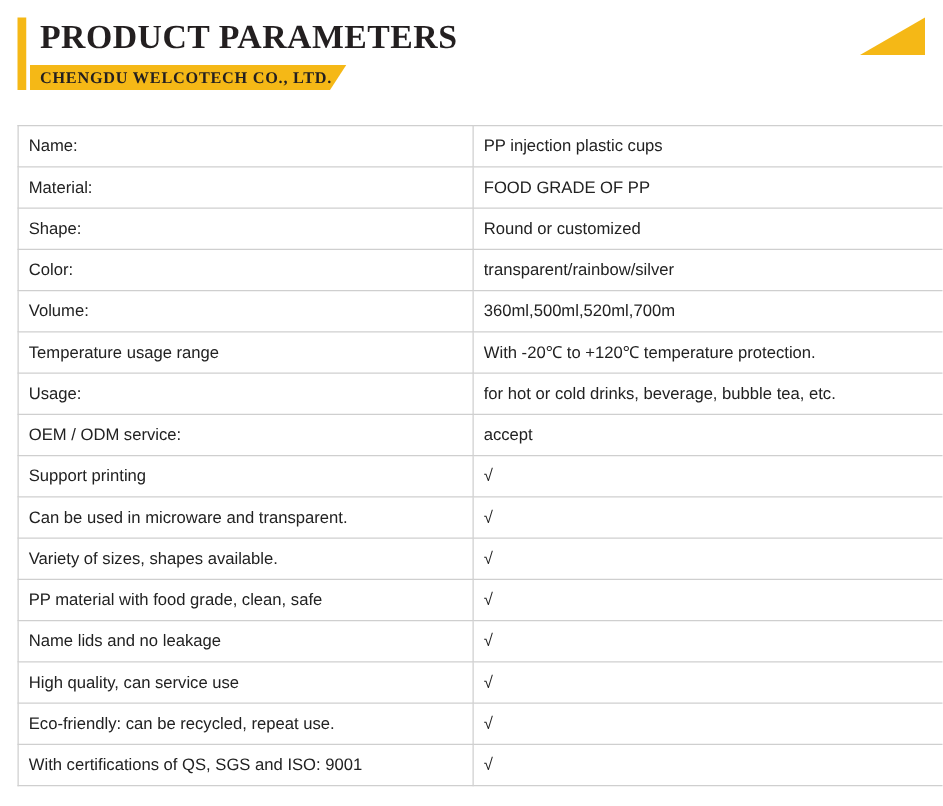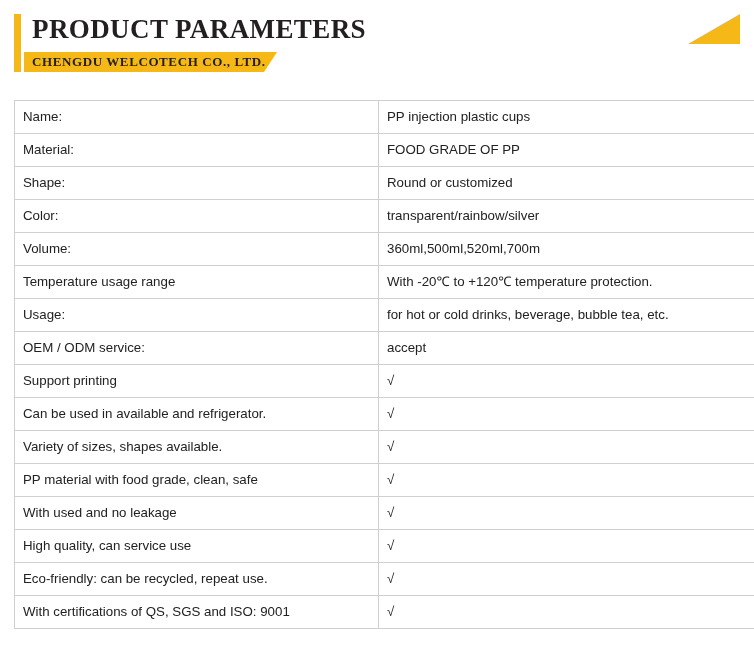--- a/index.html
+++ b/index.html
@@ -183,33 +183,33 @@
         </tr>
         <tr>
           <td class="label">OEM / ODM service:</td>
           <td class="value">accept</td>
         </tr>
         <tr>
           <td class="label">Support printing</td>
           <td class="value check">√</td>
         </tr>
         <tr>
-          <td class="label">Can be used in available and refrigerator.</td>
+          <td class="label">Can be used in microware and transparent.</td>
           <td class="value check">√</td>
         </tr>
         <tr>
           <td class="label">Variety of sizes, shapes available.</td>
           <td class="value check">√</td>
         </tr>
         <tr>
           <td class="label">PP material with food grade, clean, safe</td>
           <td class="value check">√</td>
         </tr>
         <tr>
-          <td class="label">With used and no leakage</td>
+          <td class="label">Name lids and no leakage</td>
           <td class="value check">√</td>
         </tr>
         <tr>
           <td class="label">High quality, can service use</td>
           <td class="value check">√</td>
         </tr>
         <tr>
           <td class="label">Eco-friendly: can be recycled, repeat use.</td>
           <td class="value check">√</td>
         </tr>

